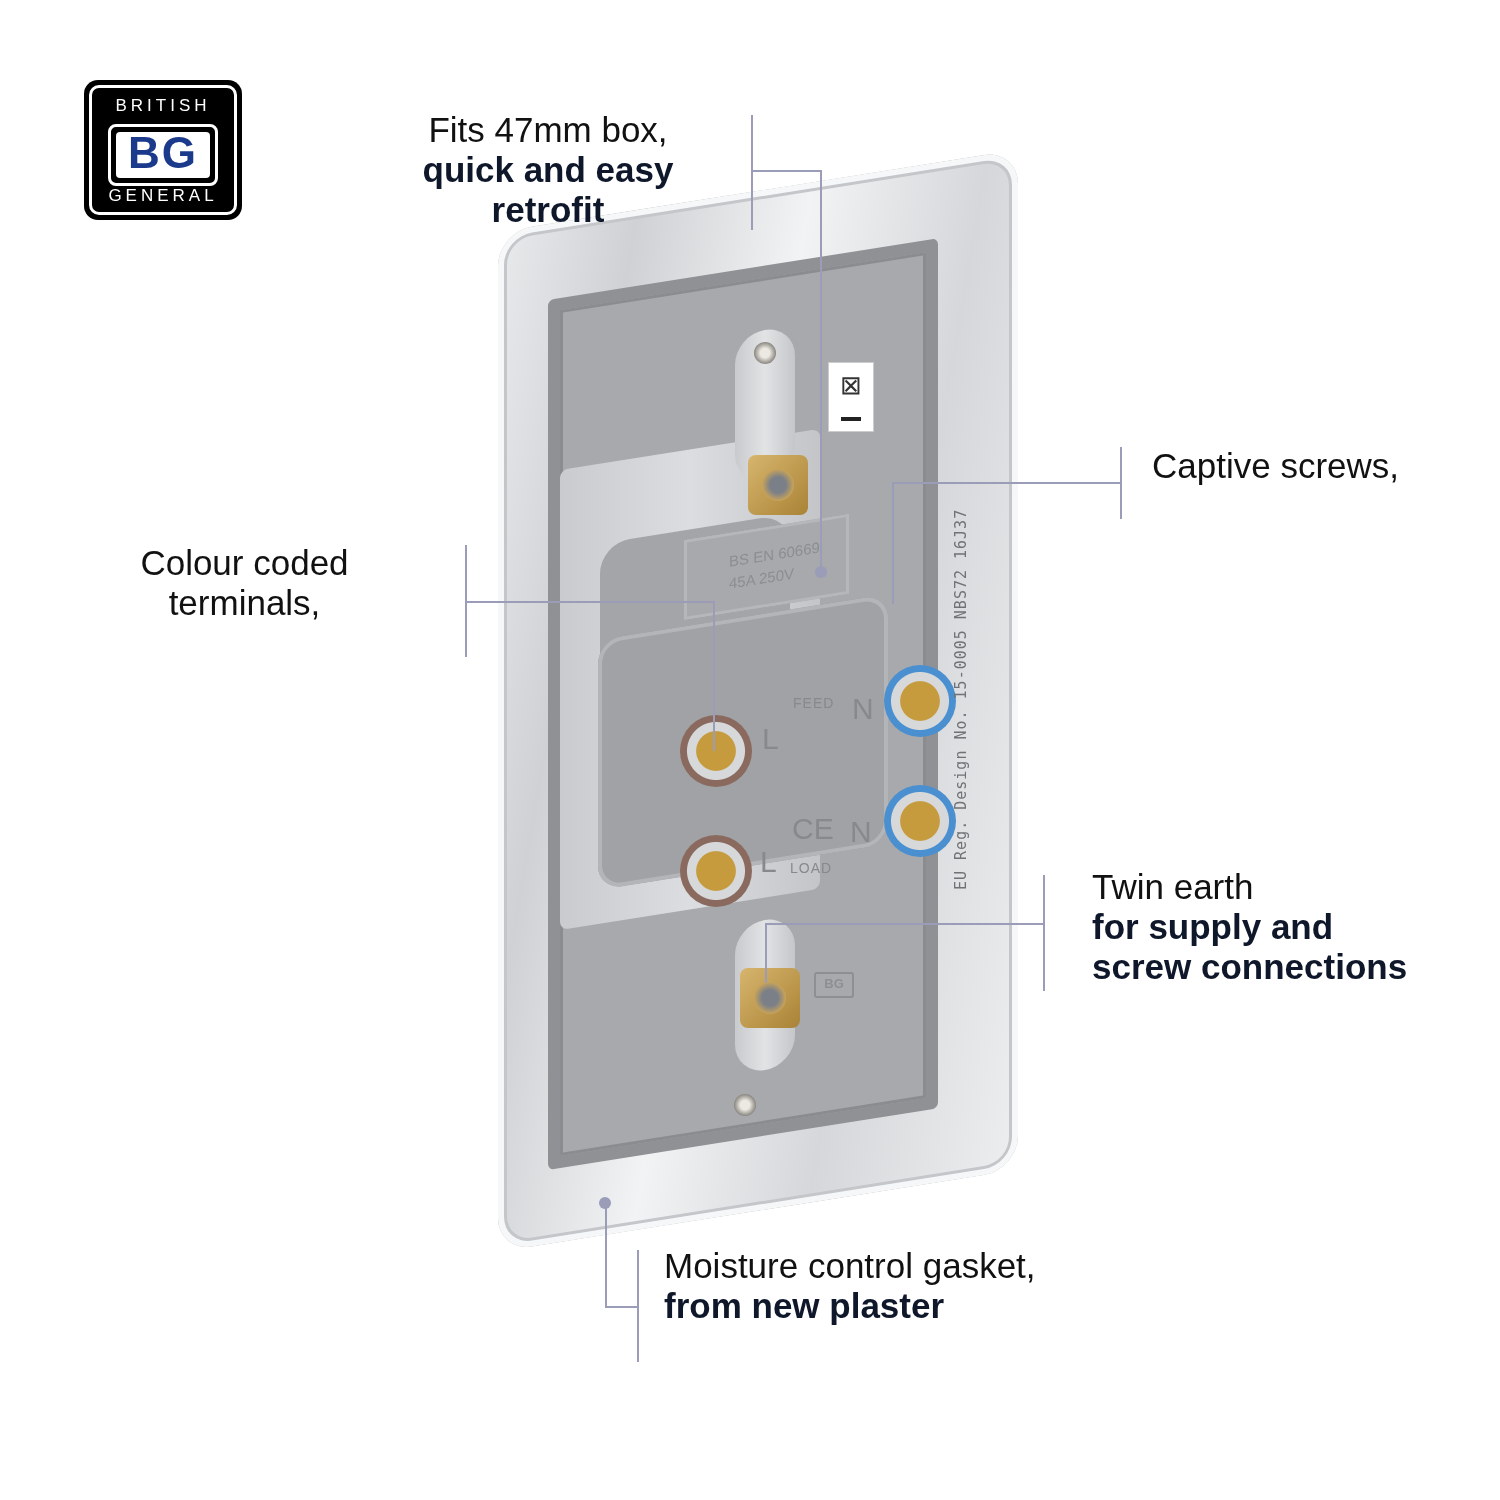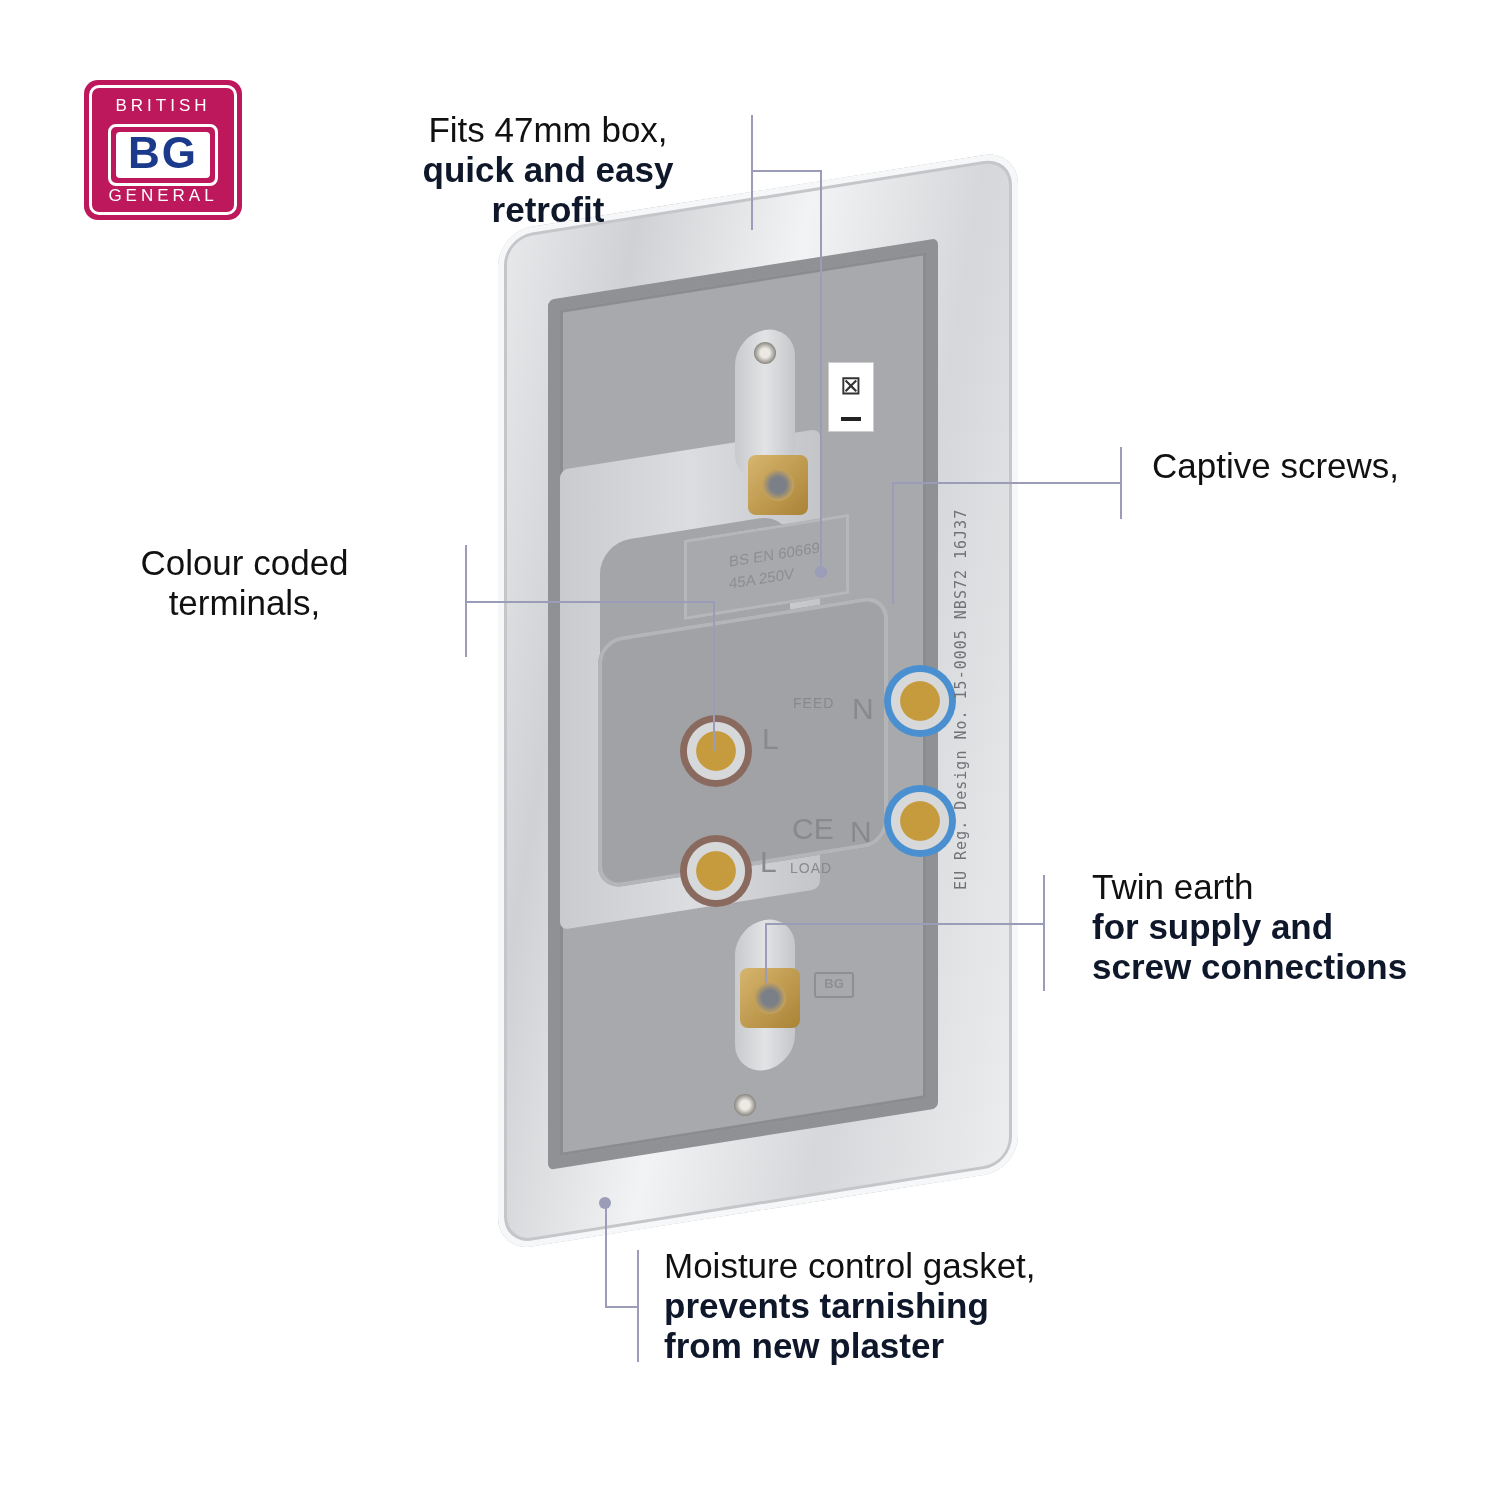--- a/index.html
+++ b/index.html
@@ -1,19 +1,19 @@
 <!DOCTYPE html>
 <html><head>
 <meta charset="utf-8">
 <style>
   html,body{margin:0;padding:0;background:#fff;}
   body{width:1500px;height:1500px;position:relative;overflow:hidden;font-family:"Liberation Sans",sans-serif;}
   .abs{position:absolute;}
   
-  .logo{left:84px;top:80px;width:158px;height:140px;background:#be185d;border-radius:14px;}
+  .logo{left:84px;top:80px;width:158px;height:140px;background:#000000;border-radius:14px;}
   .logo-inner{position:absolute;left:5px;top:5px;right:5px;bottom:5px;border:3px solid #fff;border-radius:10px;}
   .logo-top,.logo-bot{position:absolute;left:0;right:0;text-align:center;color:#fff;font-size:17px;letter-spacing:4px;font-weight:400;}
   .logo-top{top:8px;}
   .logo-bot{bottom:6px;}
   .logo-mid{position:absolute;left:16px;right:16px;top:36px;height:56px;border:3px solid #fff;border-radius:8px;}
   .logo-bg{position:absolute;left:5px;right:5px;top:5px;bottom:5px;background:#fff;border-radius:4px;color:#1b3a8c;font-weight:700;font-size:44px;text-align:center;line-height:42px;letter-spacing:2px;}
 
   
   .callout{font-size:35px;line-height:40px;color:#111;}
   .callout .bold{font-weight:700;color:#0f172a;}
@@ -132,15 +132,14 @@
 </div>
 
 <div class="abs callout" style="left:1080px;top:867px;width:400px;margin-left:12px;">
   <div>Twin earth</div>
   <div class="bold">for supply and</div>
   <div class="bold">screw connections</div>
 </div>
 
 <div class="abs callout" style="left:664px;top:1246px;width:440px;">
   <div>Moisture control gasket,</div>
-  <div class="bold">prevents tarnishing</div>
   <div class="bold">from new plaster</div>
 </div>
 
 </body></html>

